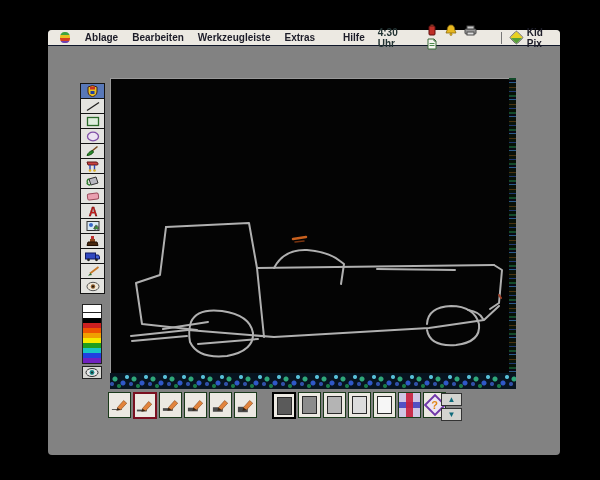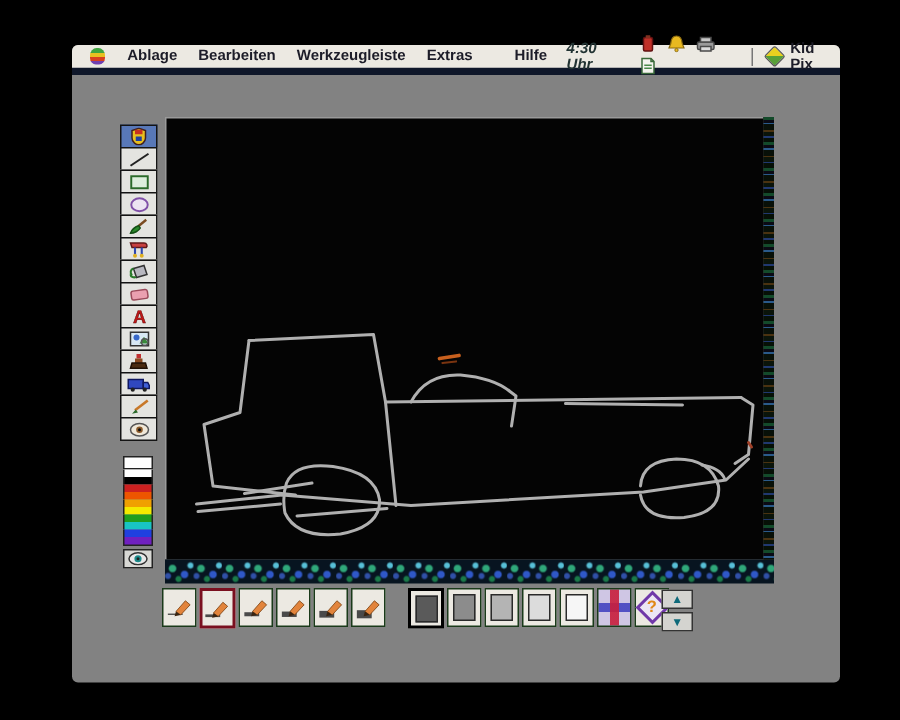--- a/index.html
+++ b/index.html
@@ -1,27 +1,27 @@
 <!DOCTYPE html>
 <html><head>
 <meta charset="utf-8">
 <style>
   html,body{margin:0;padding:0;width:600px;height:480px;background:#000;overflow:hidden;
     font-family:"Liberation Sans",sans-serif;}
   .desktop{position:absolute;left:48px;top:30px;width:512px;height:425px;background:#828282;border-radius:4px;}
   
   .menubar{position:absolute;left:0;top:0;width:512px;height:15px;background:#ece9e2;
-    border-bottom:5px solid #0f172a;border-radius:4px 4px 0 0;display:flex;align-items:center;
+    border-bottom:1px solid #0f172a;border-radius:4px 4px 0 0;display:flex;align-items:center;
     font-size:10px;font-weight:bold;color:#1c1c28;}
   .apple{width:10px;height:11px;margin:0 8px 0 12px;border-radius:45% 45% 40% 40%;
     background:linear-gradient(180deg,#3fa43f 0 30%,#e8c020 30% 55%,#d84020 55% 80%,#7040b0 80% 100%);}
   .menu-item{padding:0 7px;white-space:nowrap;}
   .menu-item.gap{margin-left:14px;}
   .mb-right{margin-left:auto;display:flex;align-items:center;}
-  .clock{padding:0 6px;color:#233;font-style:italic;}
+  .clock{padding:0 6px;color:#233;}
   .status-icon{width:13px;height:12px;margin:0 3px;display:inline-flex;align-items:center;justify-content:center;}
   .mb-sep{width:1px;height:12px;background:#777;margin:0 4px;}
   .appicon{width:11px;height:11px;margin:0 4px;background:linear-gradient(135deg,#e8d020 0 50%,#58a038 50% 100%);
     border:1px solid #555;border-radius:2px;transform:rotate(45deg) scale(.8);}
   .appname{}
   
   .canvas{position:absolute;left:62px;top:48px;width:398px;height:294px;background:#040404;
     border-top:1px solid #9a9a9a;border-left:1px solid #9a9a9a;}
   .canvas svg{display:block;width:398px;height:294px;}
   .noise-bottom{position:absolute;left:62px;top:343px;width:406px;height:16px;background-color:#071420;

